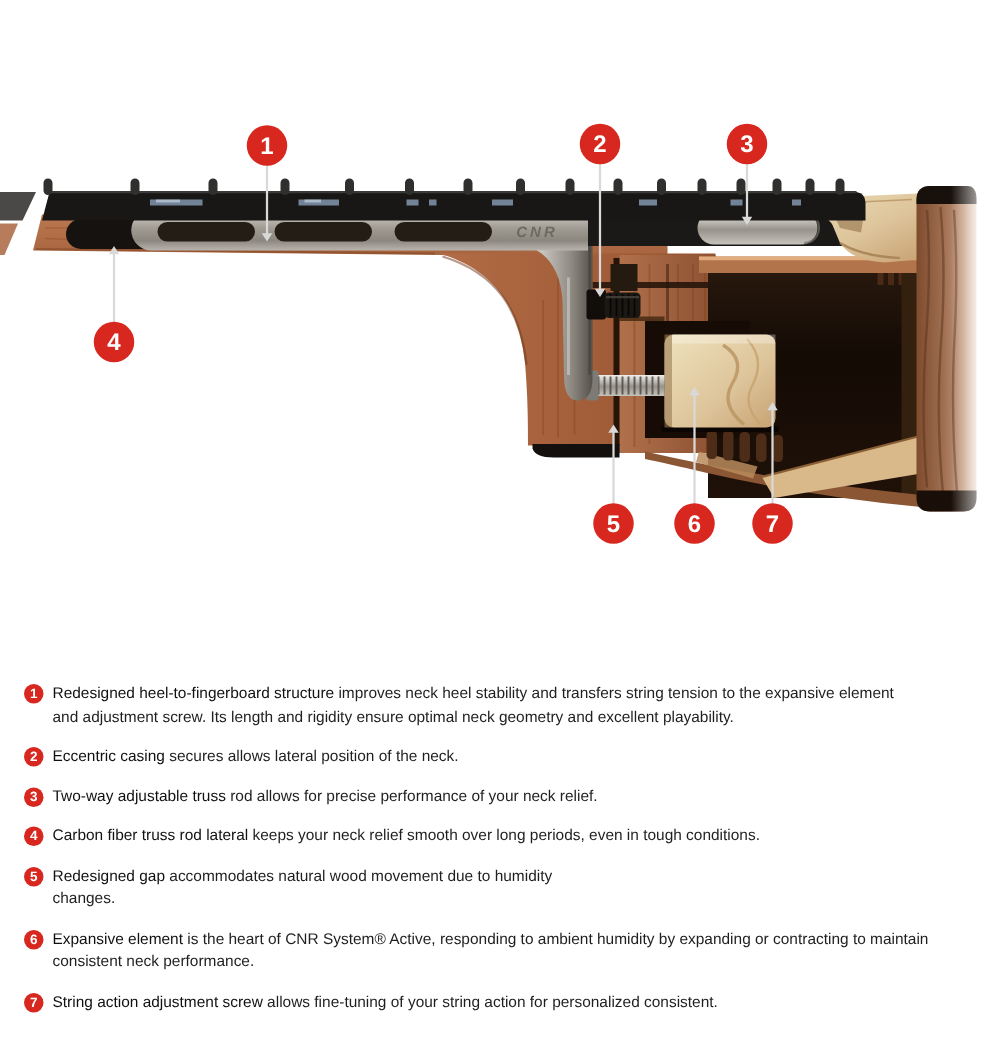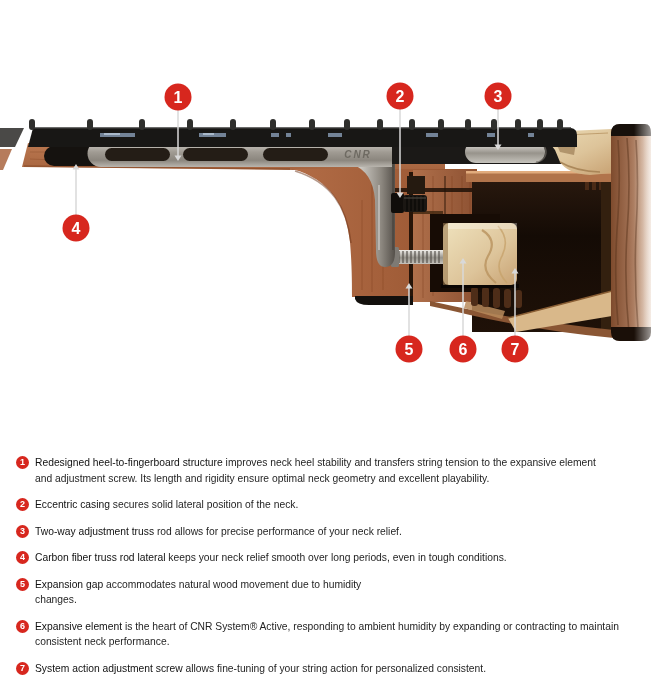--- a/index.html
+++ b/index.html
@@ -258,44 +258,44 @@
 
   <div class="legend" id="legend">
     <div class="legend-item">
       <span class="badge" style="background: rgb(215, 39, 30);">1</span>
       <p class="ltxt"><b>Redesigned heel-to-fingerboard structure</b><span> improves neck heel stability and transfers string tension to the expansive element
 and adjustment screw. Its length and rigidity ensure optimal neck geometry and excellent playability.</span></p>
     </div>
 
     <div class="legend-item">
       <span class="badge" style="background: rgb(215, 39, 30);">2</span>
-      <p class="ltxt"><b>Eccentric casing</b><span> secures solid lateral position of the neck.</span></p>
+      <p class="ltxt"><b>Eccentric casing</b><span> secures allows lateral position of the neck.</span></p>
     </div>
 
     <div class="legend-item">
       <span class="badge" style="background: rgb(215, 39, 30);">3</span>
-      <p class="ltxt"><b>Two-way adjustment truss</b><span> rod allows for precise performance of your neck relief.</span></p>
+      <p class="ltxt"><b>Two-way adjustable truss</b><span> rod allows for precise performance of your neck relief.</span></p>
     </div>
 
     <div class="legend-item">
       <span class="badge" style="background: rgb(215, 39, 30);">4</span>
       <p class="ltxt"><b>Carbon fiber truss rod lateral</b><span> keeps your neck relief smooth over long periods, even in tough conditions.</span></p>
     </div>
 
     <div class="legend-item">
       <span class="badge" style="background: rgb(215, 39, 30);">5</span>
-      <p class="ltxt"><b>Expansion gap</b><span> accommodates natural wood movement due to humidity
+      <p class="ltxt"><b>Redesigned gap</b><span> accommodates natural wood movement due to humidity
 changes.</span></p>
     </div>
 
     <div class="legend-item">
       <span class="badge" style="background: rgb(215, 39, 30);">6</span>
       <p class="ltxt"><b>Expansive element</b><span> is the heart of CNR System® Active, responding to ambient humidity by expanding or contracting to maintain
 consistent neck performance.</span></p>
     </div>
 
     <div class="legend-item">
       <span class="badge" style="background: rgb(215, 39, 30);">7</span>
-      <p class="ltxt"><b>System action adjustment screw</b><span> allows fine-tuning of your string action for personalized consistent.</span></p>
+      <p class="ltxt"><b>String action adjustment screw</b><span> allows fine-tuning of your string action for personalized consistent.</span></p>
     </div>
   </div>
 
 </div>
 
 </body></html>

